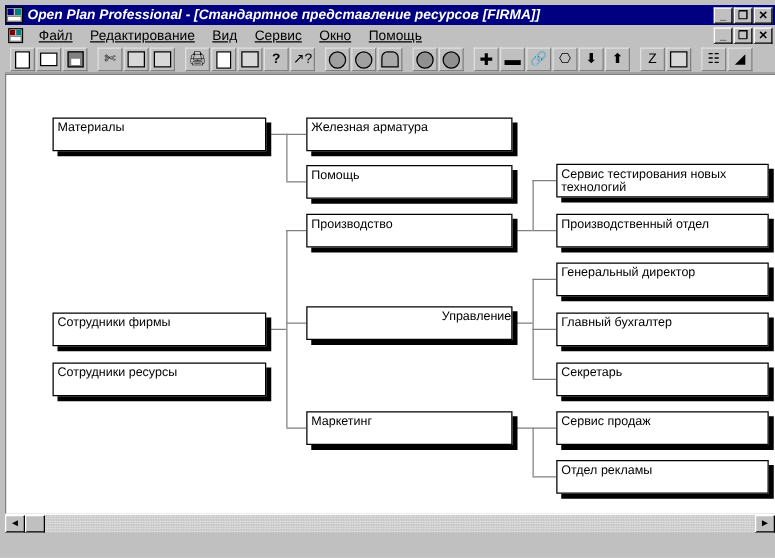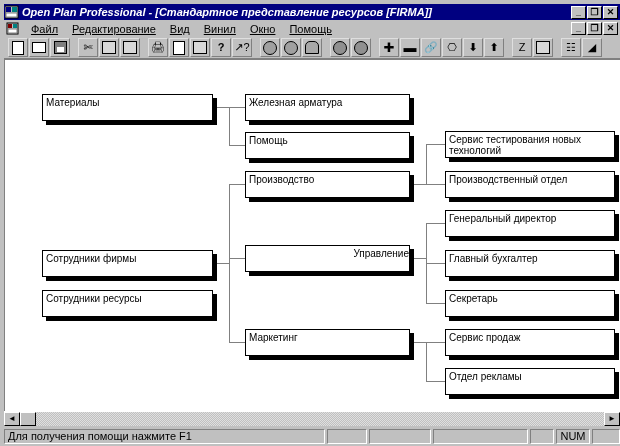--- a/index.html
+++ b/index.html
@@ -144,21 +144,21 @@
       <svg width="14" height="14" viewBox="0 0 14 14">
         <rect x="1" y="1" width="11" height="11" fill="#c0c0c0" stroke="#000"></rect>
         <rect x="2" y="2" width="4" height="4" fill="#800000"></rect>
         <rect x="7" y="2" width="4" height="4" fill="#008080"></rect>
         <rect x="2" y="7" width="9" height="4" fill="#ffffff" stroke="#808080"></rect>
       </svg>
     </span>
     <span class="menuitem"><u>Файл</u></span>
     <span class="menuitem"><u>Редактирование</u></span>
     <span class="menuitem"><u>Вид</u></span>
-    <span class="menuitem"><u>Винил</u></span>
+    <span class="menuitem"><u>Сервис</u></span>
     <span class="menuitem"><u>Окно</u></span>
     <span class="menuitem"><u>Помощь</u></span>
     <span class="menubtns">
       <span class="winbtn">_</span>
       <span class="winbtn">❐</span>
       <span class="winbtn">✕</span>
     </span>
   </div>
 
   <div class="toolbar">
@@ -326,23 +326,14 @@
       </div>
   </div>
 
   <div class="hscroll">
     <span class="sbbtn">◄</span>
     <span class="sbthumb"></span>
     <span class="sbtrack"></span>
     <span class="sbbtn">►</span>
   </div>
 
-  <div class="statusbar">
-    <span class="spanel main">Для получения помощи нажмите F1</span>
-    <span class="spanel" style="width:40px"></span>
-    <span class="spanel" style="width:62px"></span>
-    <span class="spanel" style="width:95px"></span>
-    <span class="spanel" style="width:24px"></span>
-    <span class="spanel num">NUM</span>
-    <span class="spanel" style="width:28px"></span>
-  </div>
 
 </div>
 
 </body></html>

